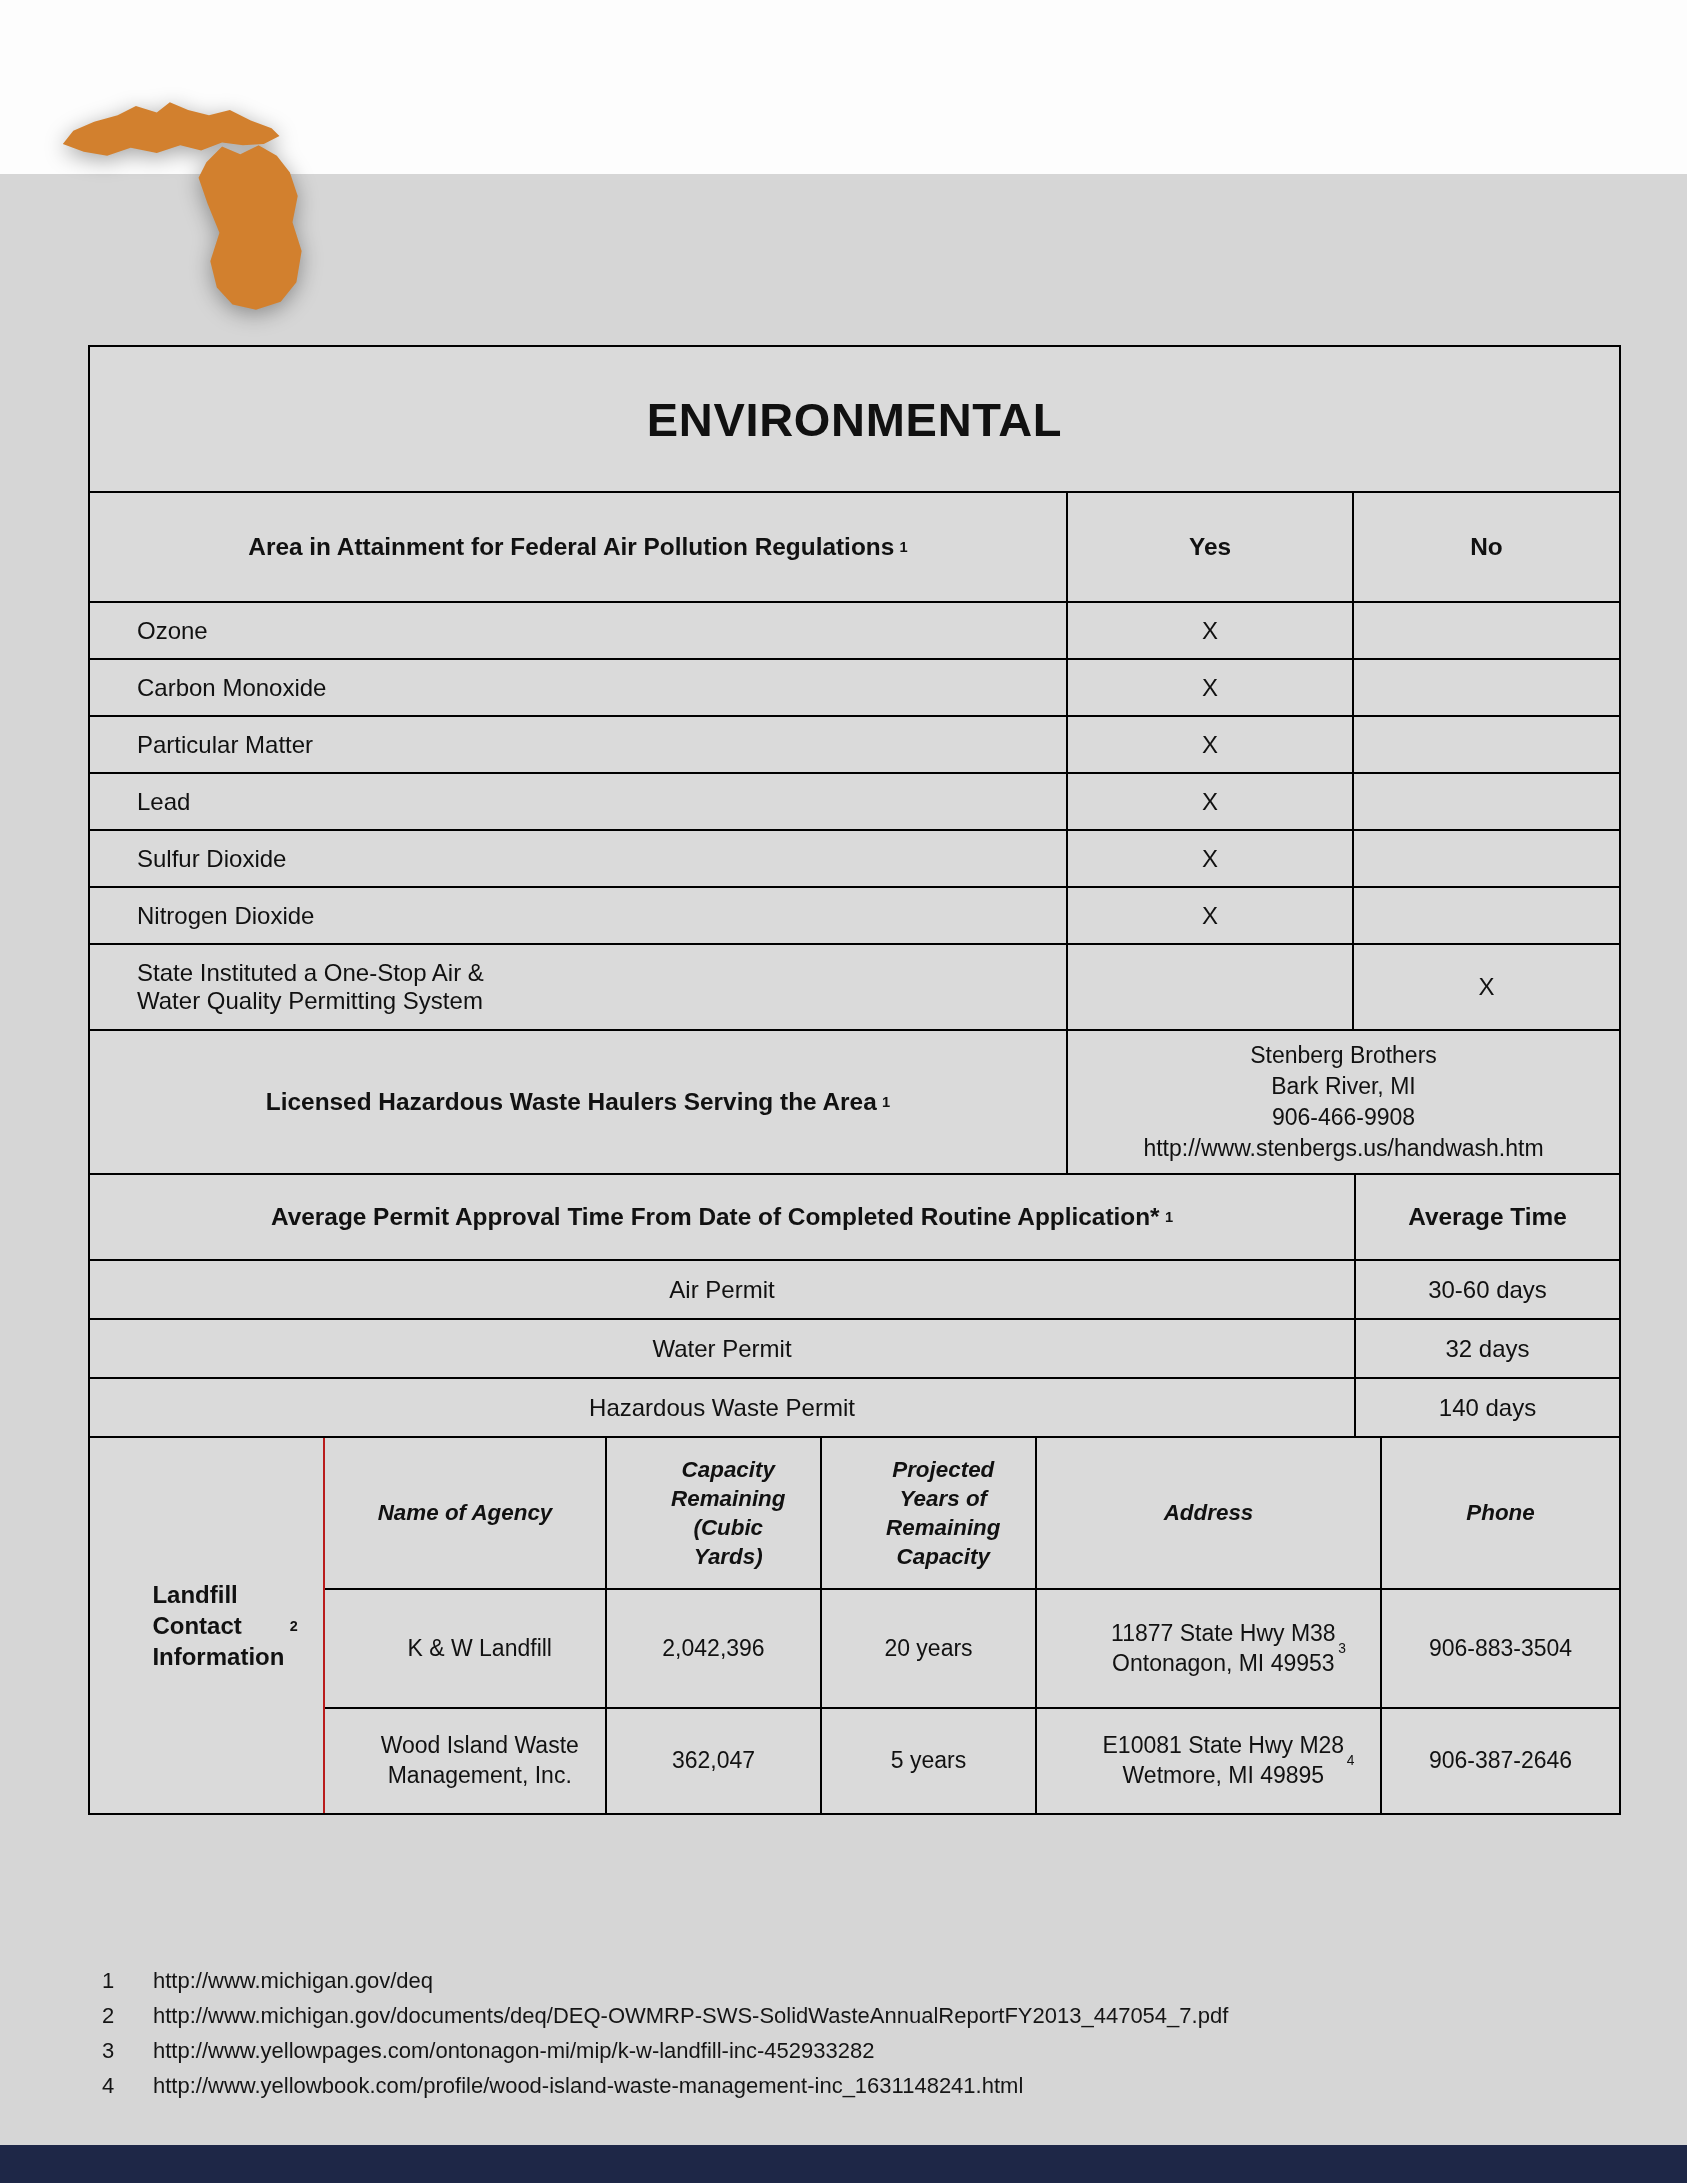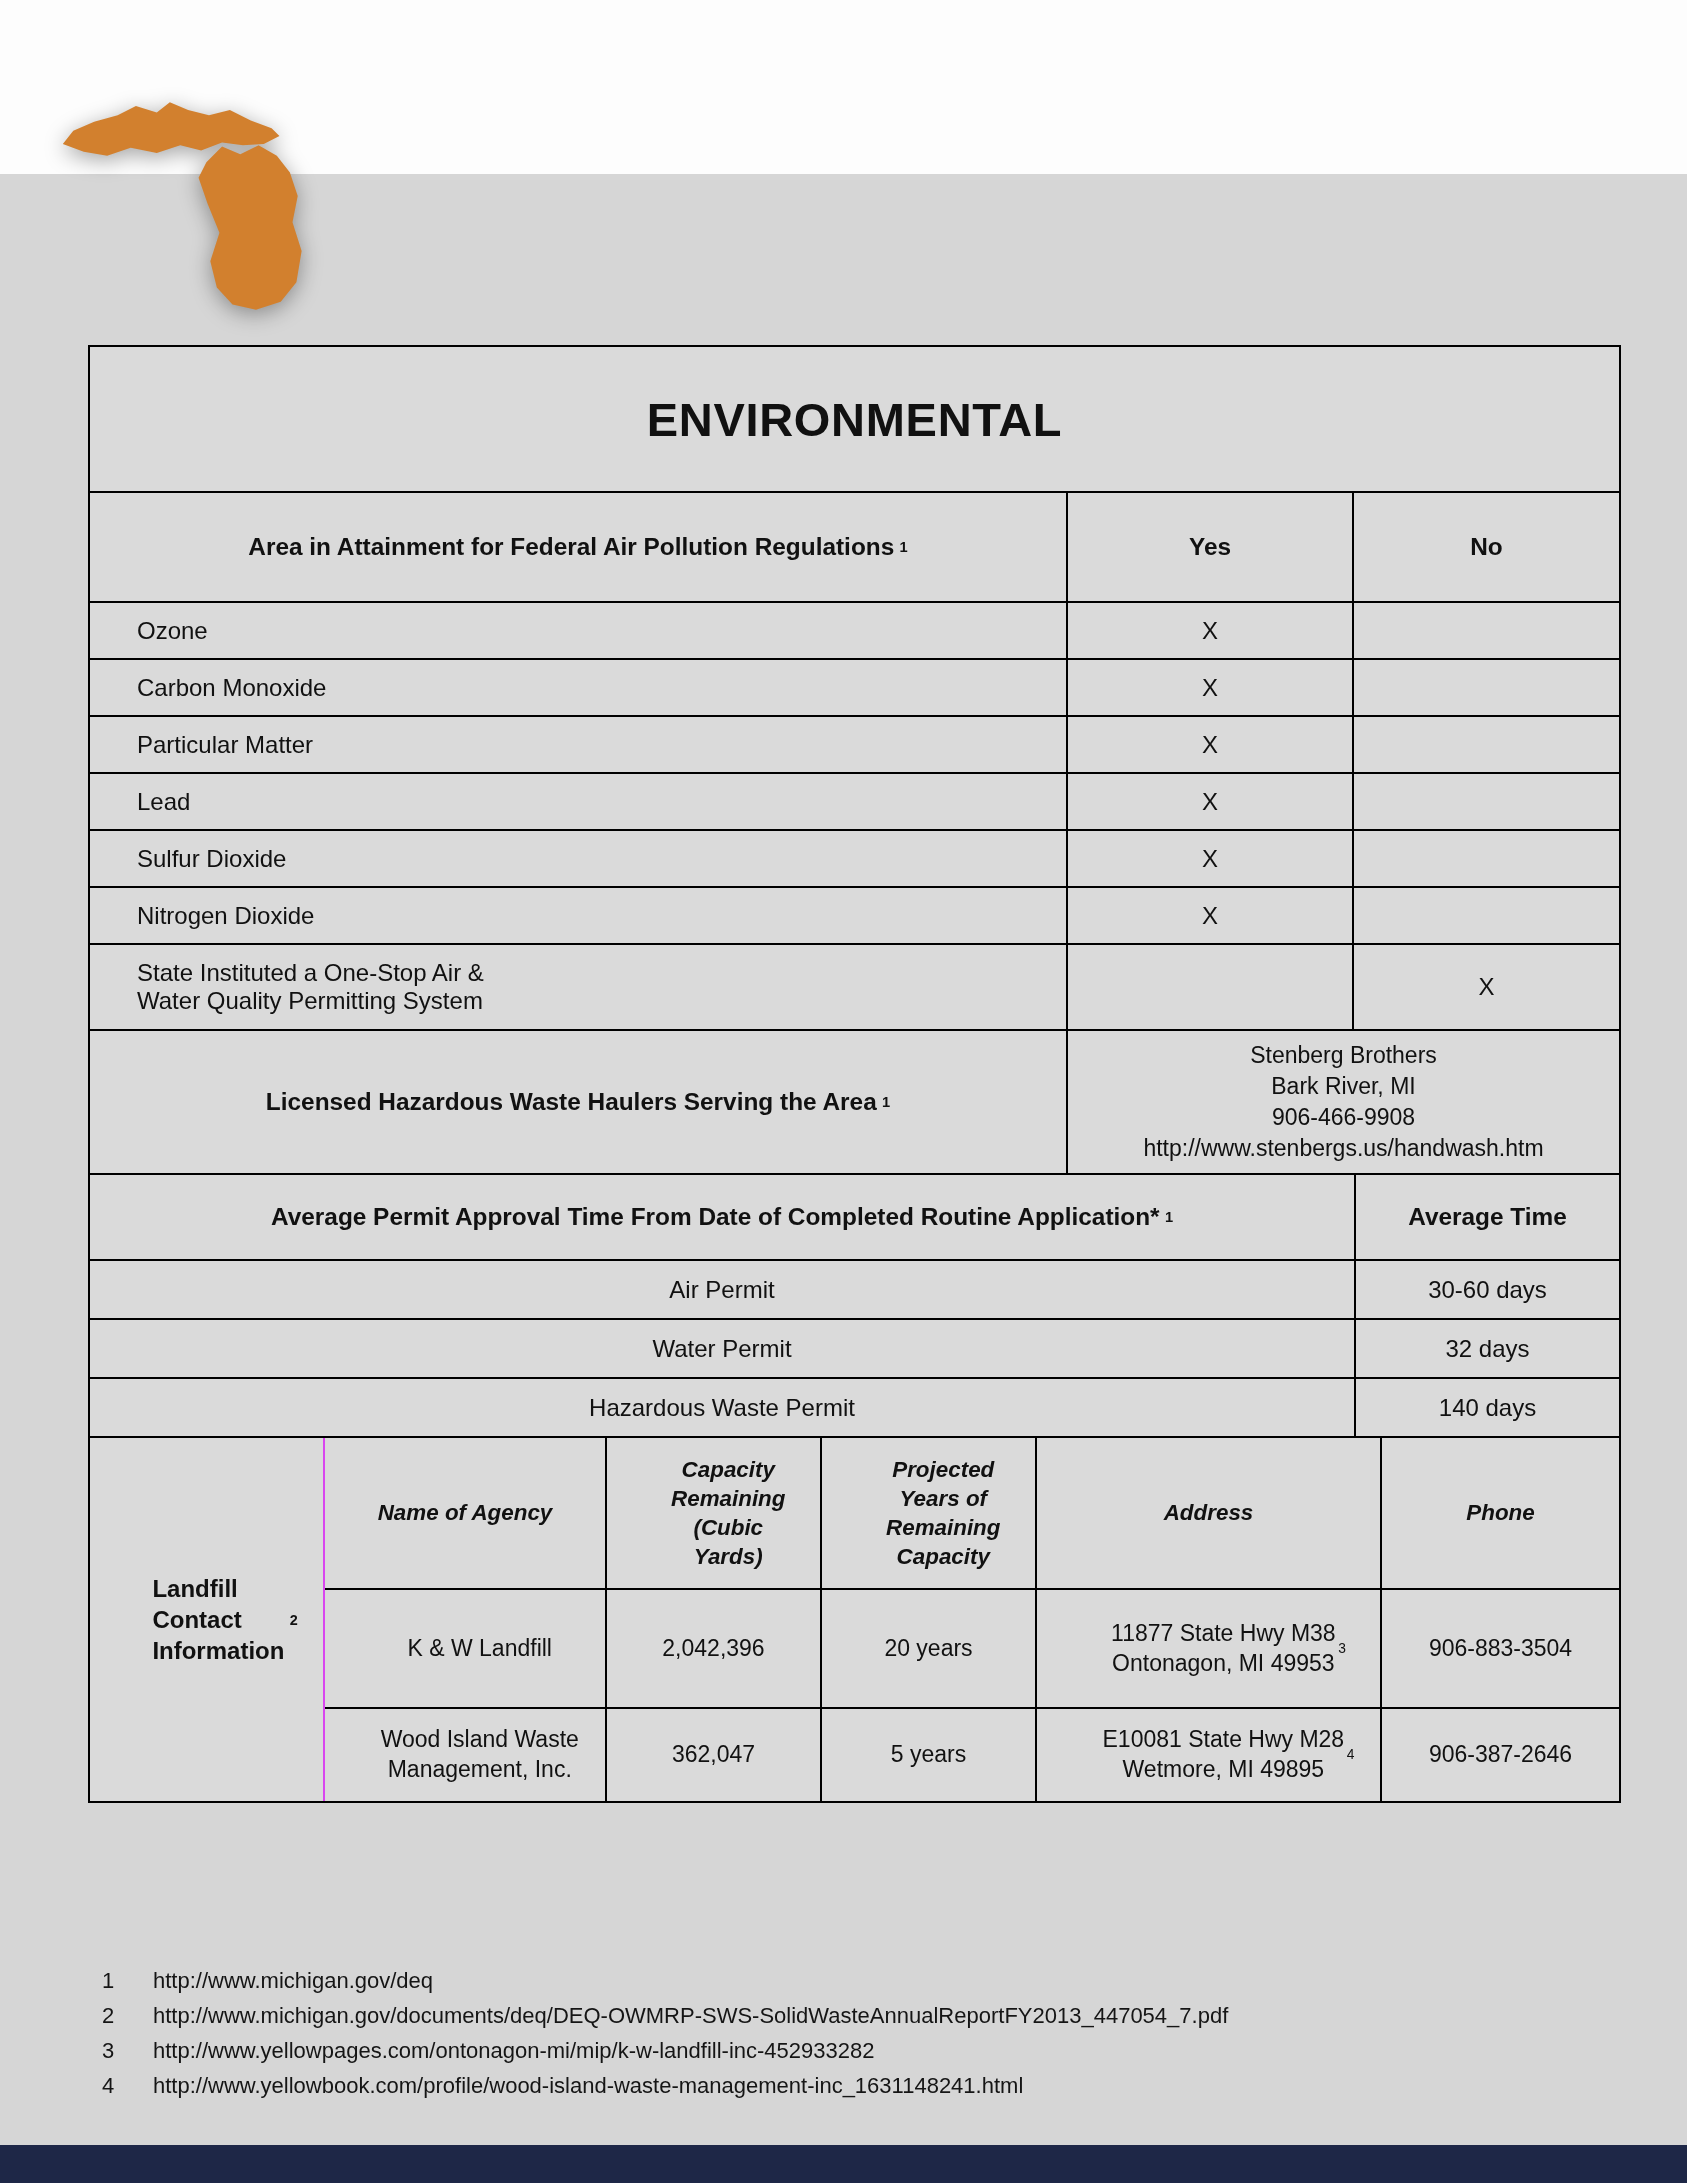--- a/index.html
+++ b/index.html
@@ -70,25 +70,25 @@
     font-size: 0.6em; vertical-align: super;
     line-height: 0; margin-left: 5.3px;
   }
   sup.tight { margin-left: 2.6px; }
 
   .haul-info { font-size: 23px; line-height: 1.35; }
 
   
   .lf-left   { width: 235px; font-weight: bold; font-size: 24px;
                display: flex; align-items: center; padding-left: 22.4px;
-               border-right: 2px solid #d946ef; line-height: 1.3; }
+               border-right: 2px solid #b91c1c; line-height: 1.3; }
   .lf-right  { flex: 1; display: flex; flex-direction: column; }
   .lf-head   { height: 152px; }
   .lf-r1     { height: 119px; }
-  .lf-r2     { height: 92px; border-radius: 27px; }
+  .lf-r2     { height: 104px; border-radius: 27px; }
   .lf-name   { width: 282px; }
   .lf-cap    { width: 215px; }
   .lf-yrs    { width: 215px; }
   .lf-addr   { width: 345px; }
   .lf-phone  { flex: 1; }
   .col-hdr { font-weight: bold; font-style: italic; font-size: 22.4px; line-height: 1.3; }
   .lf-cell { font-size: 23px; line-height: 1.3; }
 
   
   .footnotes {

